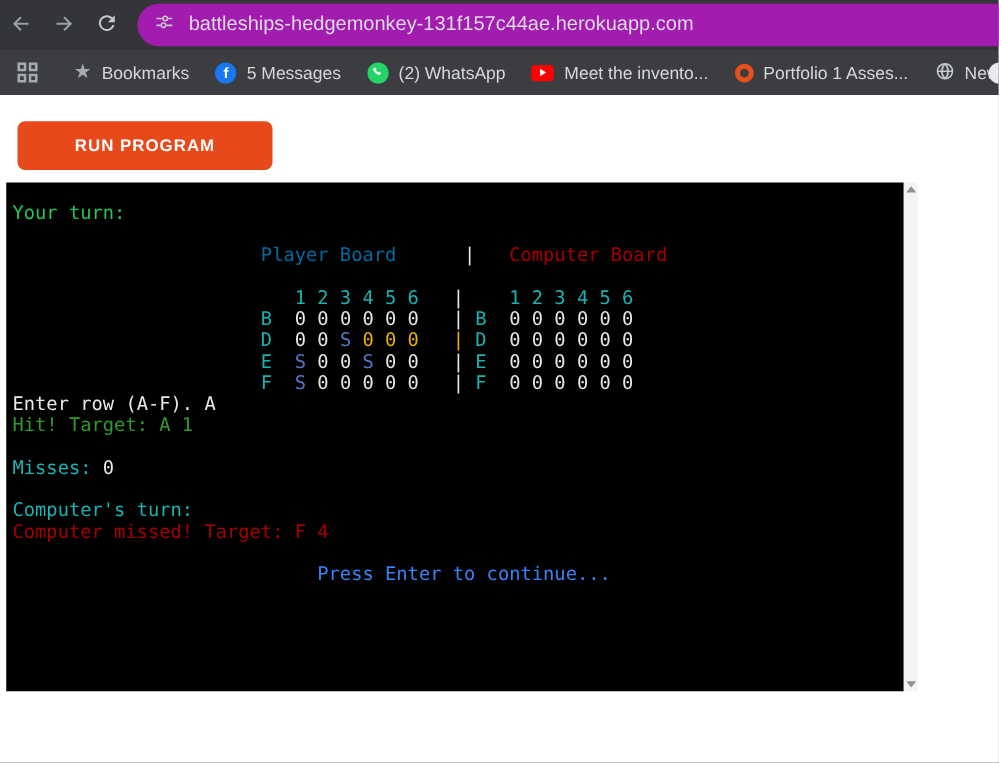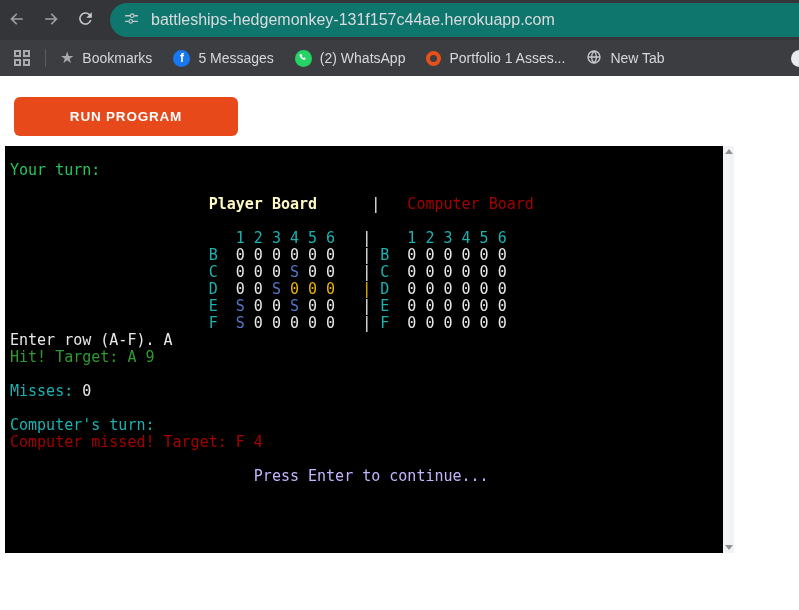--- a/index.html
+++ b/index.html
@@ -3,21 +3,21 @@
 <meta charset="utf-8">
 <style>
   * { margin:0; padding:0; box-sizing:border-box; }
   html,body { width:799px; height:610px; background:#ffffff; overflow:hidden;
     font-family:"Liberation Sans", sans-serif; }
 
   
   .toolbar { height:40px; background:#343539; display:flex; align-items:center; }
   .nav-btn { width:34px; height:34px; display:flex; align-items:center; justify-content:center;
     background:none; border:none; flex:0 0 auto; }
-  .urlbar { flex:1; height:34px; margin-left:8px; background:#0f766e;
+  .urlbar { flex:1; height:34px; margin-left:8px; background:#a21caf;
     border-radius:17px 0 0 17px; display:flex; align-items:center; padding-left:13px; }
   .url-text { color:#d9dbde; font-size:16px; margin-left:11px; white-space:nowrap; }
 
   .bookmarks { height:36px; background:#3c3d41; display:flex; align-items:center;
     color:#d6d8db; font-size:14px; position:relative; overflow:hidden; }
   .apps-grid { display:grid; grid-template-columns:7px 7px; grid-template-rows:7px 7px;
     gap:2px; margin:0 0 0 14px; }
   .apps-grid span { border:2px solid #a7aaae; }
   .bm-sep { width:1px; height:18px; background:#5a5b5f; margin:0 14px 0 15px; }
   .bm-item { display:flex; align-items:center; gap:8px; margin-right:21px; white-space:nowrap; }
@@ -28,21 +28,21 @@
     display:flex; align-items:center; justify-content:center; }
   .yt { width:18px; height:13px; background:#ff0000; border-radius:3px;
     display:flex; align-items:center; justify-content:center; }
   .yt i { display:block; width:0; height:0; border-left:5px solid #fff;
     border-top:3.5px solid transparent; border-bottom:3.5px solid transparent; }
   .ring { width:15px; height:15px; border-radius:50%; border:4px solid #e8501a; }
   .edge-fav { position:absolute; right:-9px; top:10px; width:17px; height:17px;
     border-radius:50%; background:#e8eaed; }
 
   
-  .run-btn { display:block; margin:21px 0 0 14px; width:224px; height:39px;
+  .run-btn { display:block; margin:21px 0 0 14px; width:204px; height:39px;
     background:#e8491b; border:none; border-radius:6px; color:#ffffff;
     font-family:"Liberation Sans", sans-serif; font-size:13.5px; font-weight:bold;
     letter-spacing:0.8px; }
 
   .term-row { display:flex; margin-top:10px; }
   .terminal { margin-left:5px; width:718px; height:407px; background:#000000;
     padding:16px 0 0 5px; font-family:"DejaVu Sans Mono", monospace;
     font-size:15px; line-height:17px; overflow:hidden; }
   .tline { white-space:pre; height:17px; }
   .cursor { background:#e8e8e8; }
@@ -114,20 +114,26 @@
 
   <div class="bm-item">
     <span class="wa">
       <svg width="10" height="10" viewBox="0 0 24 24">
           <path d="M6.6 2.8c.4-.4 1-.4 1.4 0l2 2c.4.4.4 1 0 1.4L8.8 7.4c1 2 2.8 3.8 4.8 4.8l1.2-1.2c.4-.4 1-.4 1.4 0l2 2c.4.4.4 1 0 1.4l-1.4 1.4c-.8.8-2 1-3 .6-5-2-8-5-10-10-.4-1-.2-2.2.6-3z" fill="#fff"></path>
         </svg>
     </span>
     <span>(2) WhatsApp</span>
   </div>
 
+  <div class="bm-item">
+    <span class="yt">
+        <i></i>
+      </span>
+    <span>Meet the invento...</span>
+  </div>
 
   <div class="bm-item">
     <span class="ring"></span>
     <span>Portfolio 1 Asses...</span>
   </div>
 
   <div class="bm-item">
     <span>
       <svg width="16" height="16" viewBox="0 0 24 24">
         <circle cx="12" cy="12" r="9" fill="none" stroke="#c6c9cc" stroke-width="2"></circle>
@@ -140,36 +146,35 @@
   <span class="edge-fav"></span>
 </div>
 
 <div class="page">
   <button class="run-btn" style="background: rgb(232, 73, 27);">RUN PROGRAM</button>
 
   <div class="term-row">
     <div class="terminal">
         <div class="tline"><span style="color: #22c55e;">Your turn:</span></div>
         <div class="tline">&nbsp;</div>
-        <div class="tline"><span style="color: #fef9c3; font-weight: bold;">                      Player Board</span><span style="color: rgb(232, 232, 232);">      |</span><span style="color: rgb(164, 0, 0);">   Computer Board</span></div>
+        <div class="tline"><span style="color: #0369a1;">                      Player Board</span><span style="color: rgb(232, 232, 232);">      |</span><span style="color: rgb(164, 0, 0);">   Computer Board</span></div>
         <div class="tline">&nbsp;</div>
         <div class="tline"><span style="color: rgb(26, 178, 178);">                         1 2 3 4 5 6</span><span style="color: rgb(232, 232, 232);">   |</span><span style="color: rgb(26, 178, 178);">    1 2 3 4 5 6</span></div>
         <div class="tline"><span style="color: rgb(26, 178, 178);">                      B</span><span style="color: rgb(232, 232, 232);">  0 0 0 0 0 0   | </span><span style="color: rgb(26, 178, 178);">B</span><span style="color: rgb(232, 232, 232);">  0 0 0 0 0 0</span></div>
-        <div class="tline"><span style="color: rgb(26, 178, 178);">                      C</span><span style="color: rgb(232, 232, 232);">  0 0 0 </span><span style="color: rgb(85, 119, 200);">S</span><span style="color: rgb(232, 232, 232);"> 0 0   | </span><span style="color: rgb(26, 178, 178);">C</span><span style="color: rgb(232, 232, 232);">  0 0 0 0 0 0</span></div>
         <div class="tline"><span style="color: rgb(26, 178, 178);">                      D</span><span style="color: rgb(232, 232, 232);">  0 0 </span><span style="color: rgb(85, 119, 200);">S</span><span style="color: #eab308;"> 0 0 0   | </span><span style="color: rgb(26, 178, 178);">D</span><span style="color: rgb(232, 232, 232);">  0 0 0 0 0 0</span></div>
         <div class="tline"><span style="color: rgb(26, 178, 178);">                      E</span><span style="color: rgb(232, 232, 232);">  </span><span style="color: rgb(85, 119, 200);">S</span><span style="color: rgb(232, 232, 232);"> 0 0 </span><span style="color: rgb(85, 119, 200);">S</span><span style="color: rgb(232, 232, 232);"> 0 0   | </span><span style="color: rgb(26, 178, 178);">E</span><span style="color: rgb(232, 232, 232);">  0 0 0 0 0 0</span></div>
         <div class="tline"><span style="color: rgb(26, 178, 178);">                      F</span><span style="color: rgb(232, 232, 232);">  </span><span style="color: rgb(85, 119, 200);">S</span><span style="color: rgb(232, 232, 232);"> 0 0 0 0 0   | </span><span style="color: rgb(26, 178, 178);">F</span><span style="color: rgb(232, 232, 232);">  0 0 0 0 0 0</span></div>
         <div class="tline"><span style="color: rgb(232, 232, 232);">Enter row (A-F). A</span></div>
-        <div class="tline"><span style="color: rgb(46, 155, 46);">Hit! Target: A 9</span></div>
+        <div class="tline"><span style="color: rgb(46, 155, 46);">Hit! Target: A 1</span></div>
         <div class="tline">&nbsp;</div>
         <div class="tline"><span style="color: rgb(26, 178, 178);">Misses: </span><span style="color: rgb(232, 232, 232);">0</span></div>
         <div class="tline">&nbsp;</div>
         <div class="tline"><span style="color: rgb(26, 178, 178);">Computer's turn:</span></div>
         <div class="tline"><span style="color: rgb(164, 0, 0);">Computer missed! Target: F 4</span></div>
         <div class="tline">&nbsp;</div>
-        <div class="tline"><span style="color: #c4b5fd;">                           Press Enter to continue...</span></div>
+        <div class="tline"><span style="color: #3b82f6;">                           Press Enter to continue...</span></div>
       </div>
     <div class="vscroll">
       <span class="arr-up"></span>
       <span class="arr-dn"></span>
     </div>
   </div>
 </div>
 
 </body></html>

